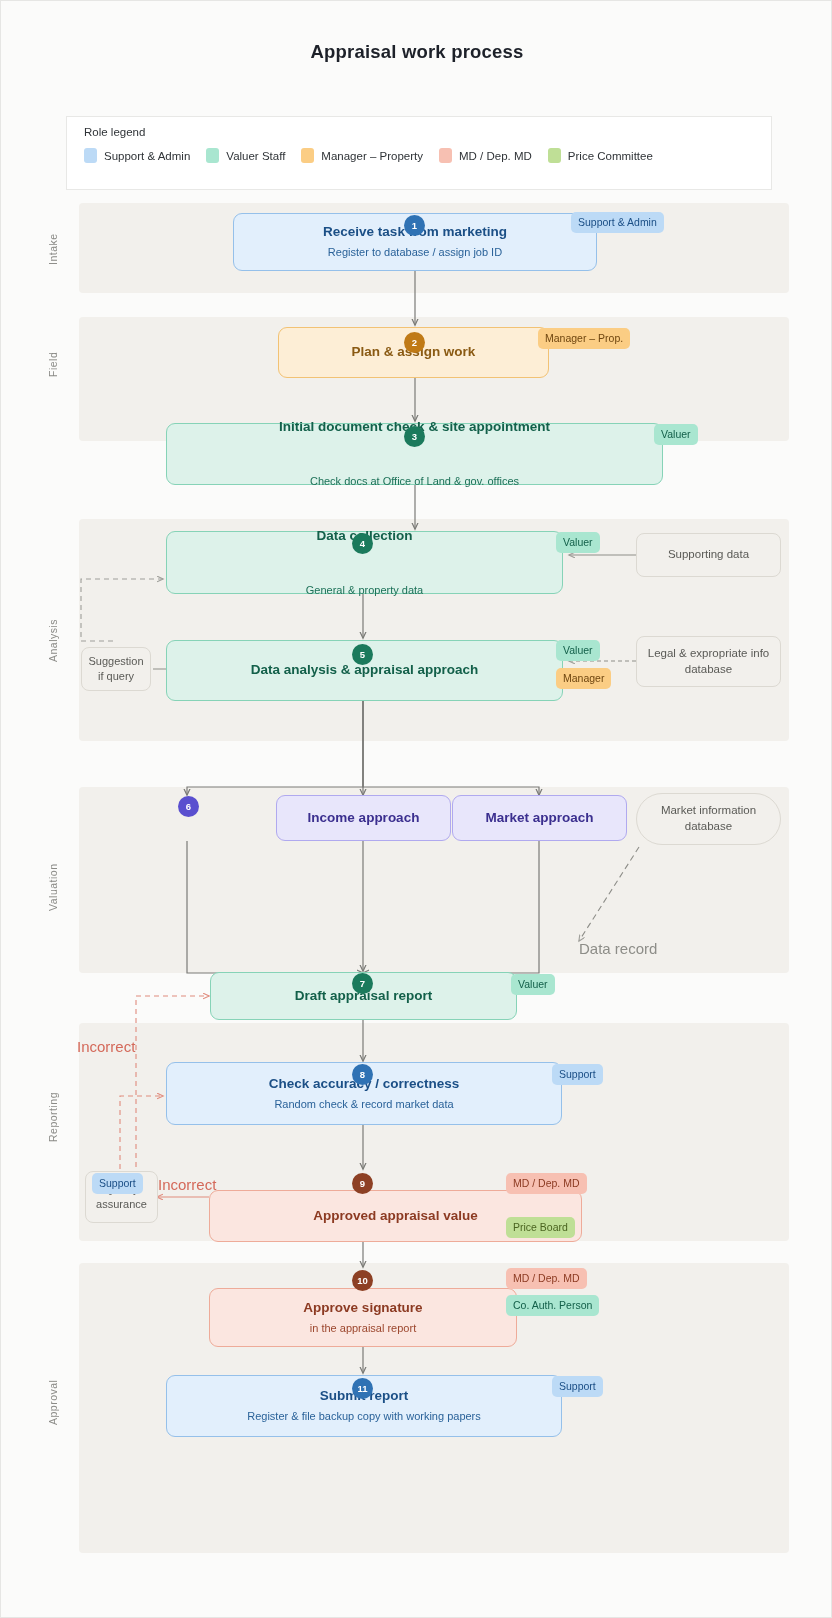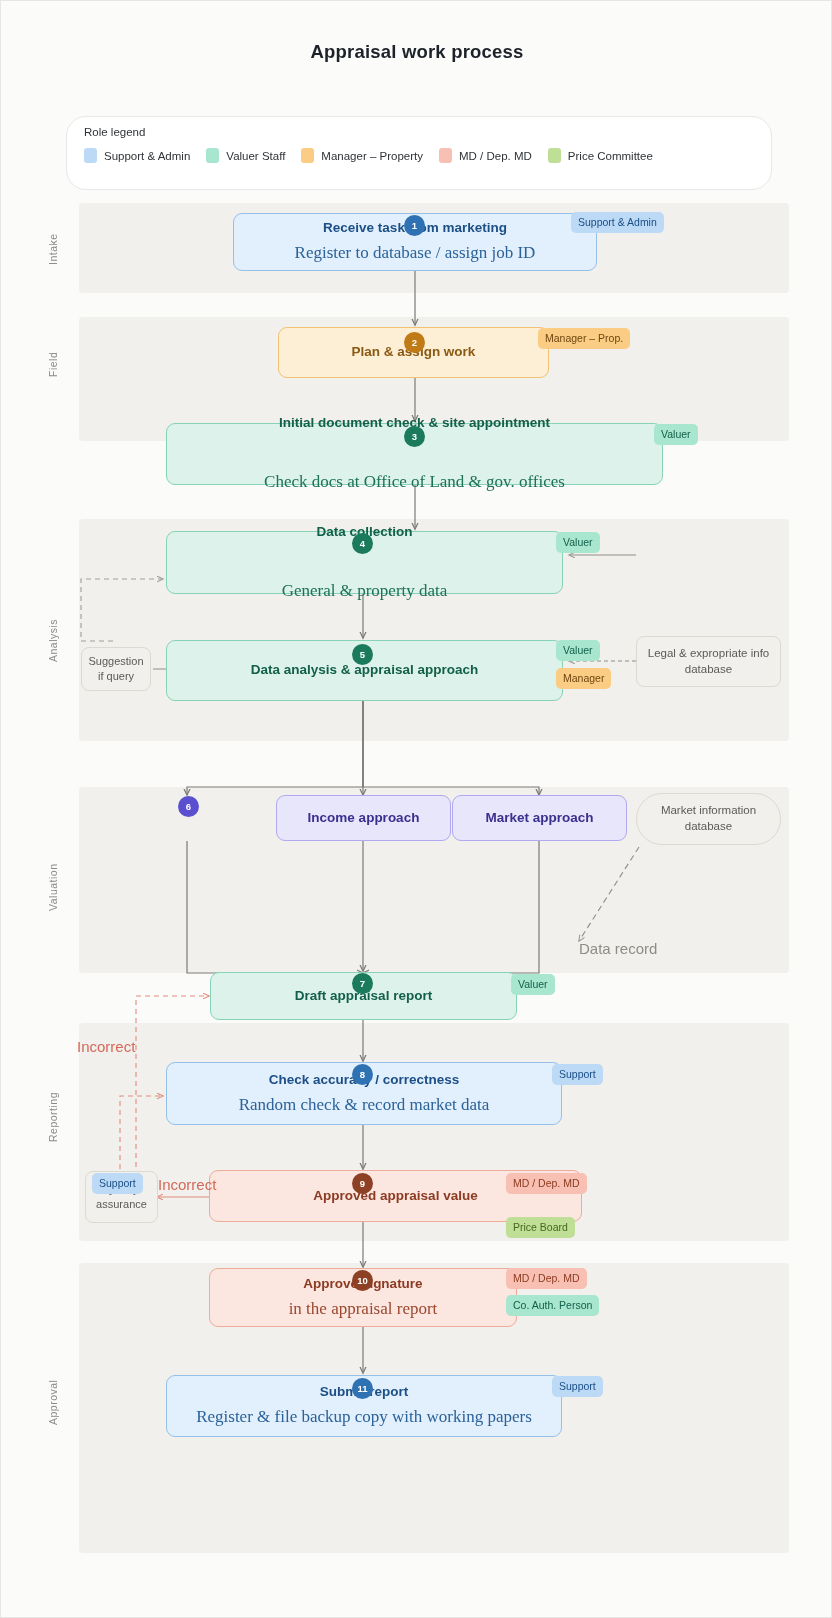--- a/index.html
+++ b/index.html
@@ -7,46 +7,46 @@
 
   #page{position:relative;width:832px;height:1618px;background:#fbfbfa;
         border:1px solid #e6e6e4;box-sizing:border-box;padding-left:16px;}
 
   
   #title{position:absolute;left:0;top:40px;width:832px;text-align:center;
          font-size:18.5px;font-weight:700;color:#1d2129;letter-spacing:.2px;}
 
   
   #legend{position:absolute;left:65px;top:115px;width:706px;height:74px;
-          background:#ffffff;border:1px solid #e8e8e6;border-radius:20px;box-sizing:border-box;}
+          background:#ffffff;border:1px solid #e8e8e6;border-radius:0;box-sizing:border-box;}
   #legend-title{position:absolute;left:17px;top:9px;font-size:11.5px;color:#2f3337;font-weight:400;}
   #legend-row{position:absolute;left:17px;top:31px;display:flex;align-items:center;}
   .lg-item{display:flex;align-items:center;margin-right:16px;}
   .lg-sw{width:13px;height:15px;border-radius:3px;margin-right:7px;flex:0 0 auto;}
   .lg-tx{font-size:11.5px;color:#2f3337;white-space:nowrap;}
 
   
   .band{position:absolute;left:78px;width:710px;background:#f2f0ec;border-radius:4px;}
   .band-lbl{position:absolute;left:46px;width:20px;text-align:center;
             font-size:10.5px;color:#8a8a86;letter-spacing:.5px;
             writing-mode:vertical-rl;transform:rotate(180deg);white-space:nowrap;}
 
   
   .node{position:absolute;box-sizing:border-box;border-radius:9px;border:1px solid;
         display:flex;flex-direction:column;align-items:center;justify-content:center;}
   .node .t{font-size:13.5px;font-weight:700;line-height:1.25;text-align:center;}
-  .node .s{font-size:17px;font-weight:400;line-height:1.25;text-align:left;margin-top:5px;font-family:Liberation Serif, serif;}
+  .node .s{font-size:11px;font-weight:400;line-height:1.25;text-align:left;margin-top:5px;}
 
   .n-blue{background:#e2effc;border-color:#95c0ea;}
   .n-blue .t{color:#1b4f86;} .n-blue .s{color:#2a6299;}
   .n-green{background:#ddf2ea;border-color:#86d3b7;}
   .n-green .t{color:#13604a;} .n-green .s{color:#1d7158;margin-top:39px;}
   .n-orange{background:#fdeed6;border-color:#f2c274;}
   .n-orange .t{color:#8a5a13;}
-  .n-red{background:#fbe6e0;border-color:#eeab99;}
+  .n-red{background:#fbe6e0;border-color:#eeab99;margin-top:20px;}
   .n-red .t{color:#8c3a22;} .n-red .s{color:#9c472e;}
   .n-purple{background:#e8e6fb;border-color:#b0a9ef;}
   .n-purple .t{color:#3b2f8f;}
 
   
   .store{position:absolute;box-sizing:border-box;background:#f2f0ec;border:1px solid #dcd9d2;
          border-radius:8px;display:flex;align-items:center;justify-content:center;
          font-size:11.5px;color:#5a5a56;line-height:1.35;text-align:center;padding:4px 7px;}
 
   
@@ -188,20 +188,23 @@
   </div>
   <div class="num num-green" style="left:403px;top:425px;">3</div>
   <div class="chip c-green" style="left:653px;top:423px;">Valuer</div>
 
   <div class="node n-green" style="left:165px;top:530px;width:397px;height:63px;">
     <div class="t">Data collection</div>
     <div class="s">General &amp; property data</div>
   </div>
   <div class="num num-green" style="left:351px;top:532px;">4</div>
   <div class="chip c-green" style="left:555px;top:531px;">Valuer</div>
+  <div class="store" style="left:635px;top:532px;width:145px;height:44px;">
+    <span>Supporting data</span>
+  </div>
 
   <div class="node n-green" style="left:165px;top:639px;width:397px;height:61px;">
     <div class="t">Data analysis &amp; appraisal approach</div>
   </div>
   <div class="num num-green" style="left:351px;top:643px;">5</div>
   <div class="chip c-green" style="left:555px;top:639px;">Valuer</div>
   <div class="chip c-orange" style="left:555px;top:667px;">Manager</div>
   <div class="store" style="left:635px;top:635px;width:145px;height:51px;">
     <span>Legal &amp; expropriate info database</span>
   </div>

